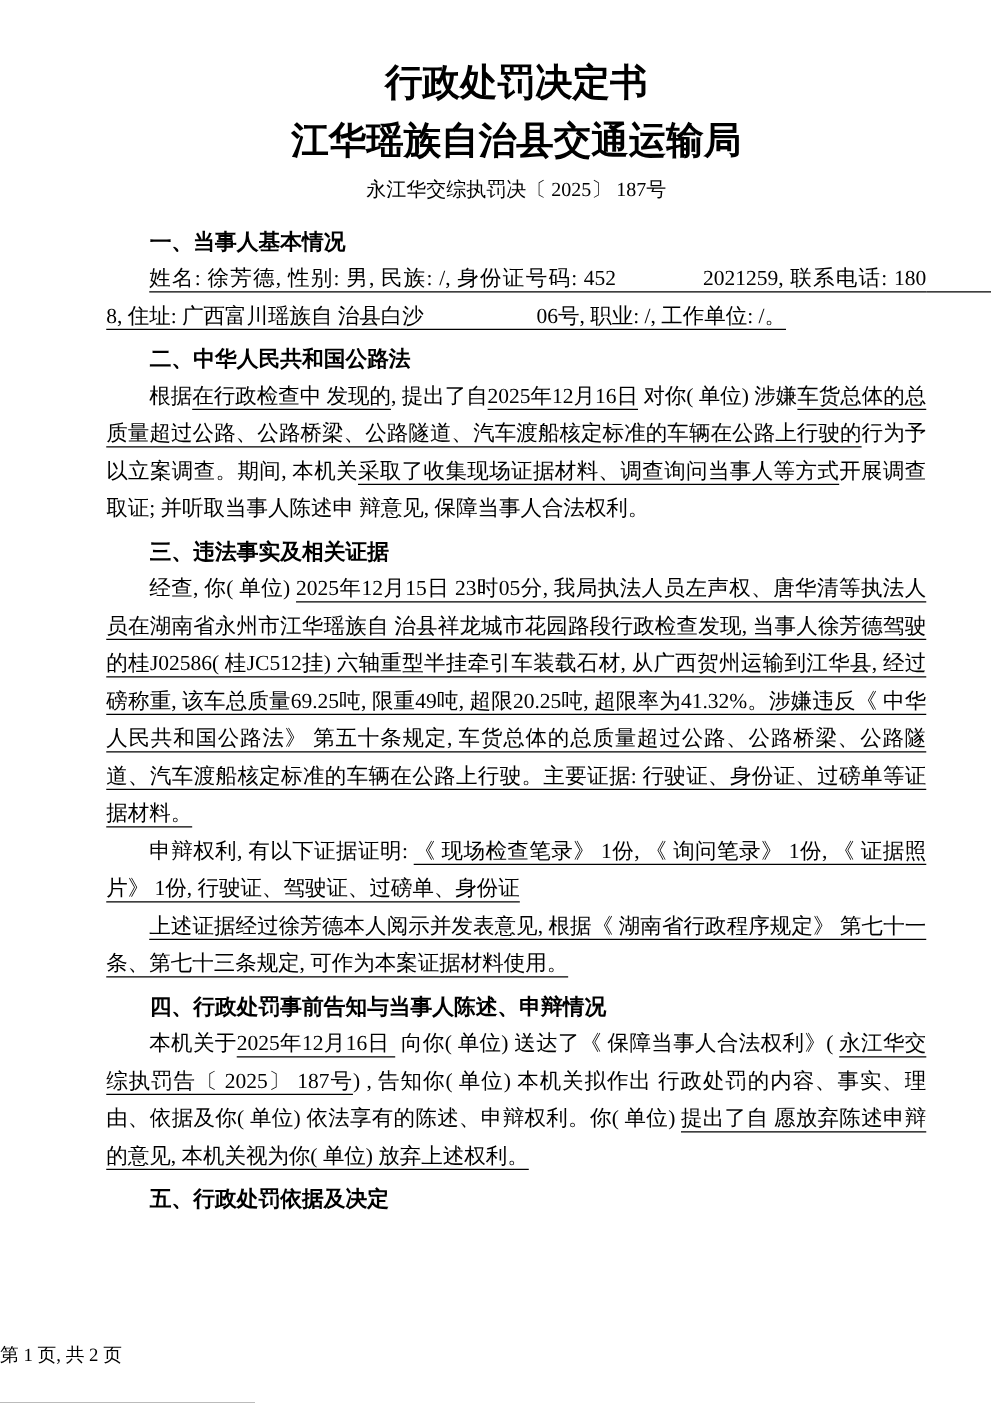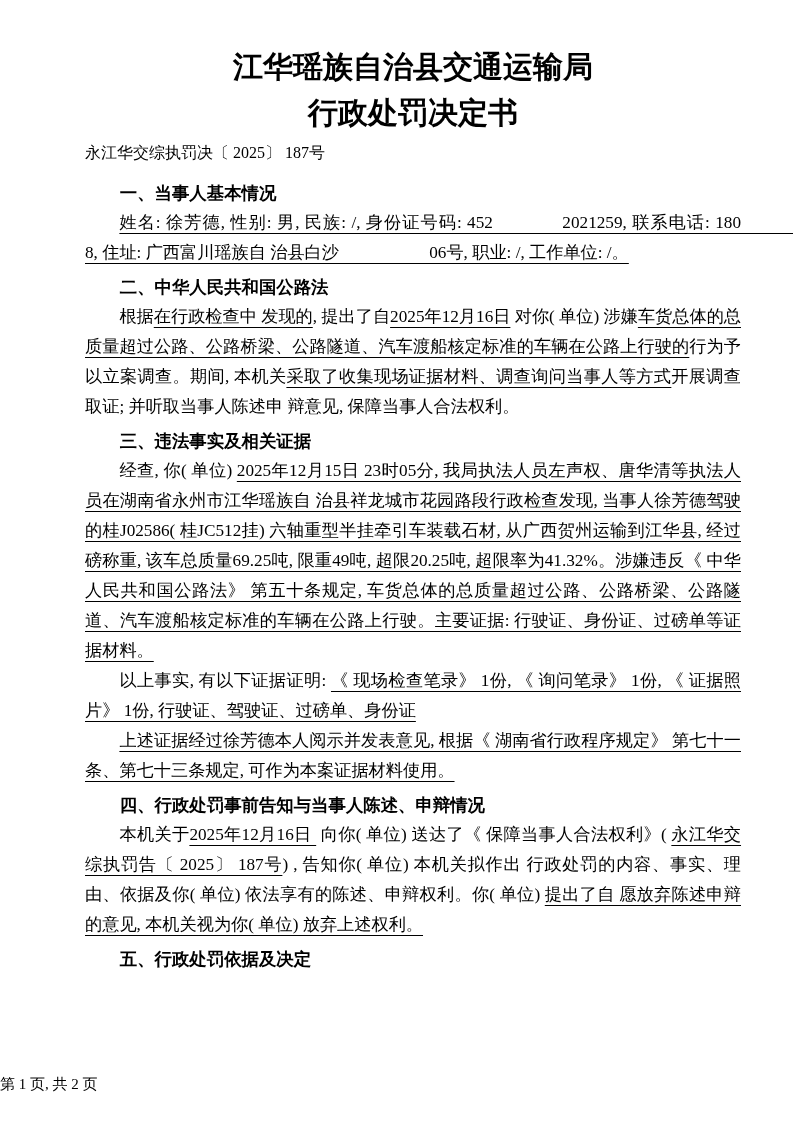--- a/index.html
+++ b/index.html
@@ -14,21 +14,21 @@
   }
   .content{position:absolute;left:85px;top:44px;width:656px;}
   .title{
     text-align:center;
     font-weight:bold;
     font-size:30px;
     line-height:46px;
     font-family:"Liberation Serif","DejaVu Serif",serif;
   }
   .doc-number{
-    text-align:left;
+    text-align:center;
     font-size:16px;
     line-height:22px;
     margin-top:6px;
   }
   .body{
     margin-top:14px;
     font-size:17.2px;
     line-height:30px;
     text-align:justify;
   }
@@ -59,42 +59,42 @@
     font-size:15px;
   }
 </style>
 </head>
 <body>
 
 <div class="page">
   <div class="content">
 
     <div class="title">
+      <div>行政处罚决定书</div>
       <div>江华瑶族自治县交通运输局</div>
-      <div>行政处罚决定书</div>
     </div>
 
     <div class="doc-number">永江华交综执罚决〔 2025〕 187号</div>
 
     <div class="body">
 
       <div class="section">
         <h2>一、当事人基本情况</h2>
         <p class="para"><span class="u">姓名: 徐芳德, 性别: 男, 民族: /, 身份证号码: 452             2021259, 联系电话: 180              8, 住址: 广西富川瑶族自 治县白沙                     06号, 职业: /, 工作单位: /。</span></p>
       </div>
 
       <div class="section">
         <h2>二、中华人民共和国公路法</h2>
         <p class="para"><span>根据</span><span class="u">在行政检查中 发现的</span><span>, 提出了自</span><span class="u">2025年12月16日</span><span> 对你( 单位) 涉嫌</span><span class="u">车货总体的总质量超过公路、公路桥梁、公路隧道、汽车渡船核定标准的车辆在公路上行驶的</span><span>行为予以立案调查。期间, 本机关</span><span class="u">采取了收集现场证据材料、调查询问当事人等方式</span><span>开展调查取证; 并听取当事人陈述申 辩意见, 保障当事人合法权利。</span></p>
       </div>
 
       <div class="section">
         <h2>三、违法事实及相关证据</h2>
         <p class="para"><span>经查, 你( 单位) </span><span class="u">2025年12月15日 23时05分, 我局执法人员左声权、唐华清等执法人员在湖南省永州市江华瑶族自 治县祥龙城市花园路段行政检查发现, 当事人徐芳德驾驶的桂J02586( 桂JC512挂) 六轴重型半挂牵引车装载石材, 从广西贺州运输到江华县, 经过磅称重, 该车总质量69.25吨, 限重49吨, 超限20.25吨, 超限率为41.32%。涉嫌违反《 中华人民共和国公路法》 第五十条规定, 车货总体的总质量超过公路、公路桥梁、公路隧道、汽车渡船核定标准的车辆在公路上行驶。主要证据: 行驶证、身份证、过磅单等证据材料。</span></p>
-        <p class="para"><span>以上事实, 有以下证据证明: </span><span class="u">《 现场检查笔录》 1份, 《 询问笔录》 1份, 《 证据照片》 1份, 行驶证、驾驶证、过磅单、身份证</span></p>
+        <p class="para"><span>申辩权利, 有以下证据证明: </span><span class="u">《 现场检查笔录》 1份, 《 询问笔录》 1份, 《 证据照片》 1份, 行驶证、驾驶证、过磅单、身份证</span></p>
         <p class="para"><span class="u">上述证据经过徐芳德本人阅示并发表意见, 根据《 湖南省行政程序规定》 第七十一条、第七十三条规定, 可作为本案证据材料使用。</span></p>
       </div>
 
       <div class="section">
         <h2>四、行政处罚事前告知与当事人陈述、申辩情况</h2>
         <p class="para"><span>本机关于</span><span class="u">2025年12月16日 </span><span> 向你( 单位) 送达了《 保障当事人合法权利》( </span><span class="u">永江华交综执罚告〔 2025〕 187号</span><span>) , 告知你( 单位) 本机关拟作出 行政处罚的内容、事实、理由、依据及你( 单位) 依法享有的陈述、申辩权利。你( 单位) </span><span class="u">提出了自 愿放弃陈述申辩的意见, 本机关视为你( 单位) 放弃上述权利。</span></p>
       </div>
 
       <div class="section">
         <h2>五、行政处罚依据及决定</h2>

